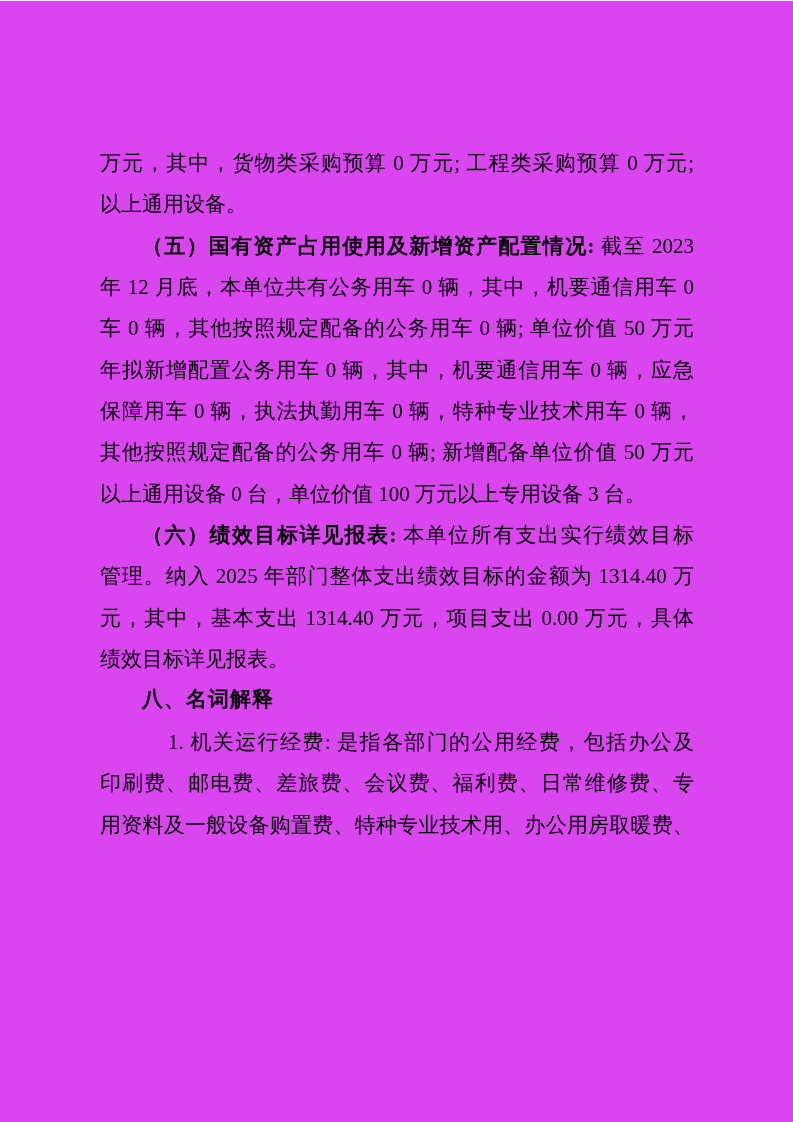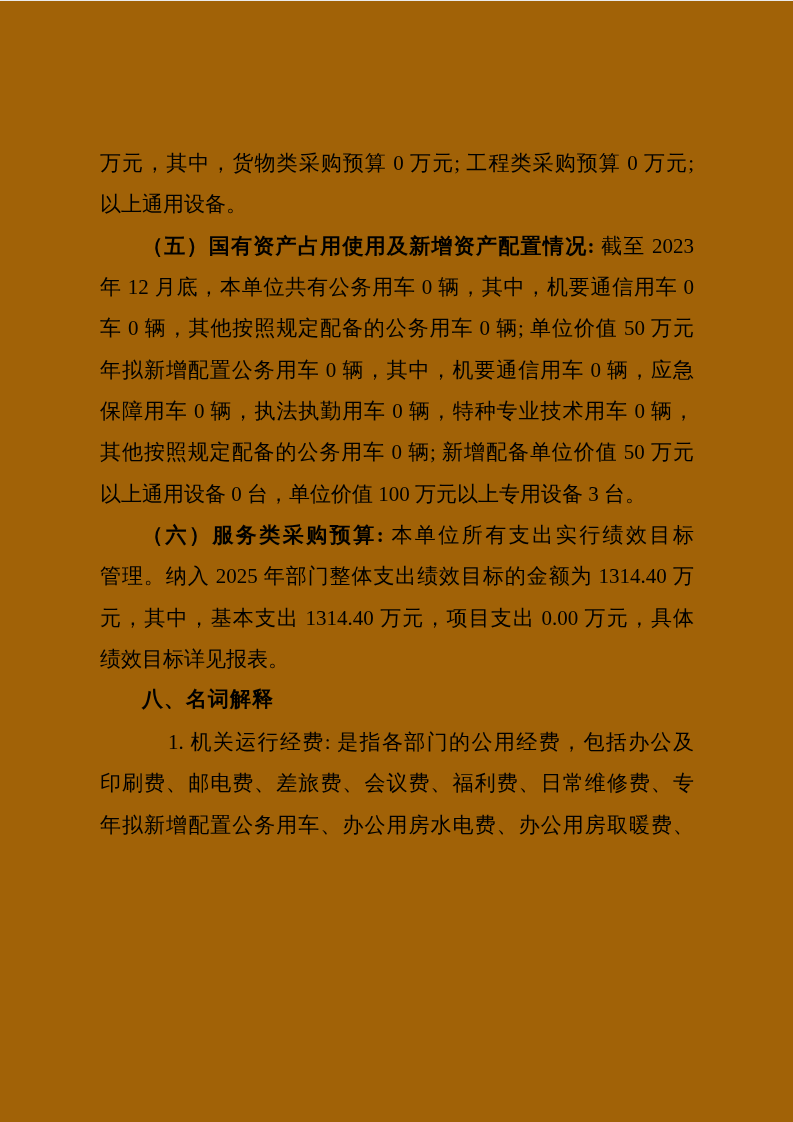--- a/index.html
+++ b/index.html
@@ -1,19 +1,19 @@
 <!DOCTYPE html>
 <html><head>
 <meta charset="utf-8">
 <style>
   html,body{margin:0;padding:0;background:#ffffff;}
   .page{
     position:relative;
     width:793px;height:1122px;
-    background:#a16207;
+    background:#d946ef;
     box-sizing:border-box;
     border-top:1px solid #ebebeb;
     overflow:hidden;
     font-family:"Liberation Serif","DejaVu Serif",serif;
   }
   .content{
     position:absolute;
     left:100px;top:142px;width:594px;
     color:#000000;
     font-size:21px;
@@ -43,30 +43,30 @@
       <div class="ln j ind2"><span class="b">（五）国有资产占用使用及新增资产配置情况:</span><span> 截至 2023</span></div>
       <div class="ln j">年 12 月底，本单位共有公务用车 0 辆，其中，机要通信用车 0</div>
       <div class="ln j">车 0 辆，其他按照规定配备的公务用车 0 辆; 单位价值 50 万元</div>
       <div class="ln j">年拟新增配置公务用车 0 辆，其中，机要通信用车 0 辆，应急</div>
       <div class="ln j">保障用车 0 辆，执法执勤用车 0 辆，特种专业技术用车 0 辆，</div>
       <div class="ln j">其他按照规定配备的公务用车 0 辆; 新增配备单位价值 50 万元</div>
       <div class="ln l">以上通用设备 0 台，单位价值 100 万元以上专用设备 3 台。</div>
     </div>
 
     <div class="para">
-      <div class="ln j ind2"><span class="b">（六）服务类采购预算:</span><span> 本单位所有支出实行绩效目标</span></div>
+      <div class="ln j ind2"><span class="b">（六）绩效目标详见报表:</span><span> 本单位所有支出实行绩效目标</span></div>
       <div class="ln j">管理。纳入 2025 年部门整体支出绩效目标的金额为 1314.40 万</div>
       <div class="ln j">元，其中，基本支出 1314.40 万元，项目支出 0.00 万元，具体</div>
       <div class="ln l">绩效目标详见报表。</div>
     </div>
 
     <div class="para">
       <div class="ln l ind2 hd">八、名词解释</div>
     </div>
 
     <div class="para">
       <div class="ln j ind3">1. 机关运行经费: 是指各部门的公用经费，包括办公及</div>
       <div class="ln j">印刷费、邮电费、差旅费、会议费、福利费、日常维修费、专</div>
-      <div class="ln j">年拟新增配置公务用车、办公用房水电费、办公用房取暖费、</div>
+      <div class="ln j">用资料及一般设备购置费、特种专业技术用、办公用房取暖费、</div>
     </div>
 
   </div>
 </div>
 
 </body></html>

